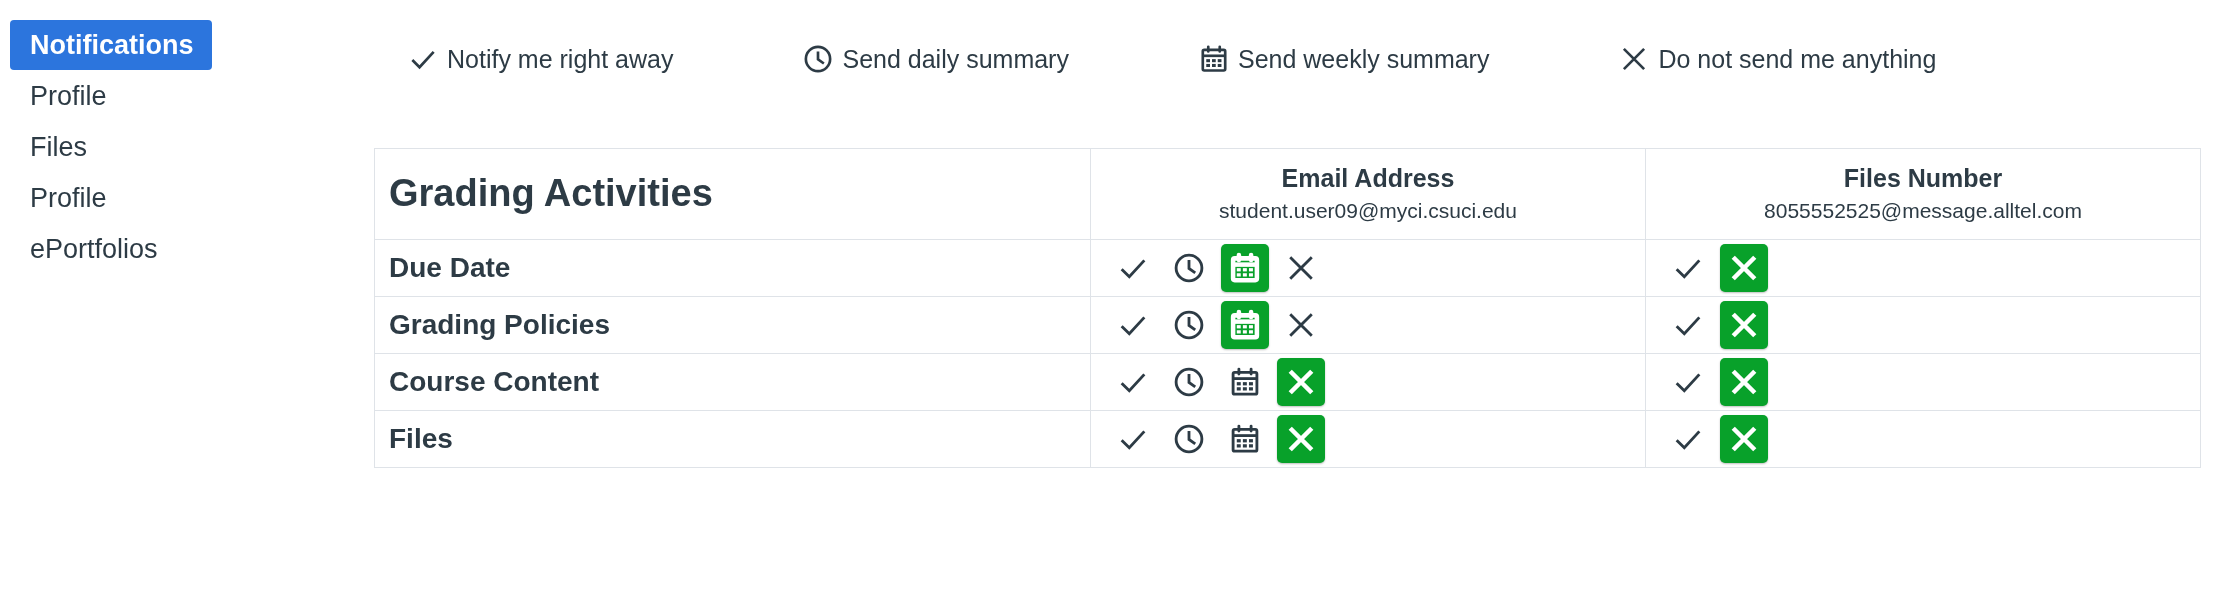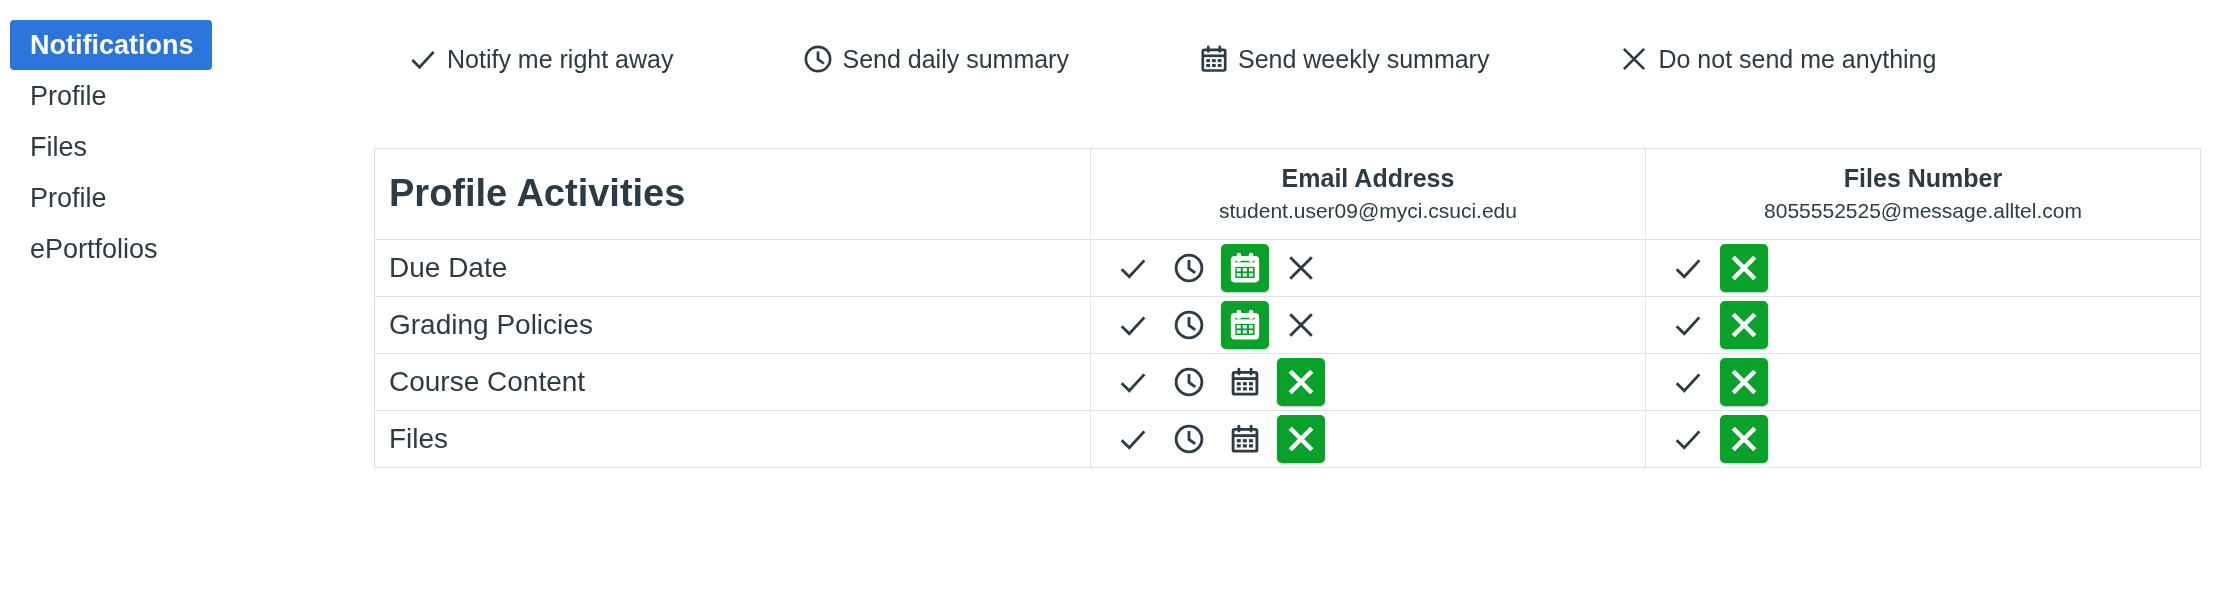--- a/index.html
+++ b/index.html
@@ -108,21 +108,21 @@
     font-weight:400;
     color:#2d3b45;
     line-height:1.3;
     margin-top:3px;
   }
 
   .row-label {
     text-align:left;
     padding:12px 0 12px 14px;
     font-size:28px;
-    font-weight:400;
+    font-weight:700;
     color:#2d3b45;
     height:55px;
   }
   .row-ctrls { padding:0; height:55px; }
   .ctrl-wrap {
     display:flex;
     align-items:center;
     justify-content:flex-start;
     padding-left:18px;
     height:55px;
@@ -197,21 +197,21 @@
       </div>
 
     <table class="pref-table">
       <colgroup>
         <col class="col-cat">
           <col class="col-chan">
           <col class="col-chan">
       </colgroup>
       <thead>
         <tr id="thead-row">
-            <th class="cat-head">Profile Activities</th>
+            <th class="cat-head">Grading Activities</th>
             <th class="chan-head">
               <span class="chan-name">Email Address</span>
               <span class="chan-addr">student.user09@myci.csuci.edu</span>
             </th>
             <th class="chan-head">
               <span class="chan-name">Files Number</span>
               <span class="chan-addr">8055552525@message.alltel.com</span>
             </th>
           </tr>
       </thead>

